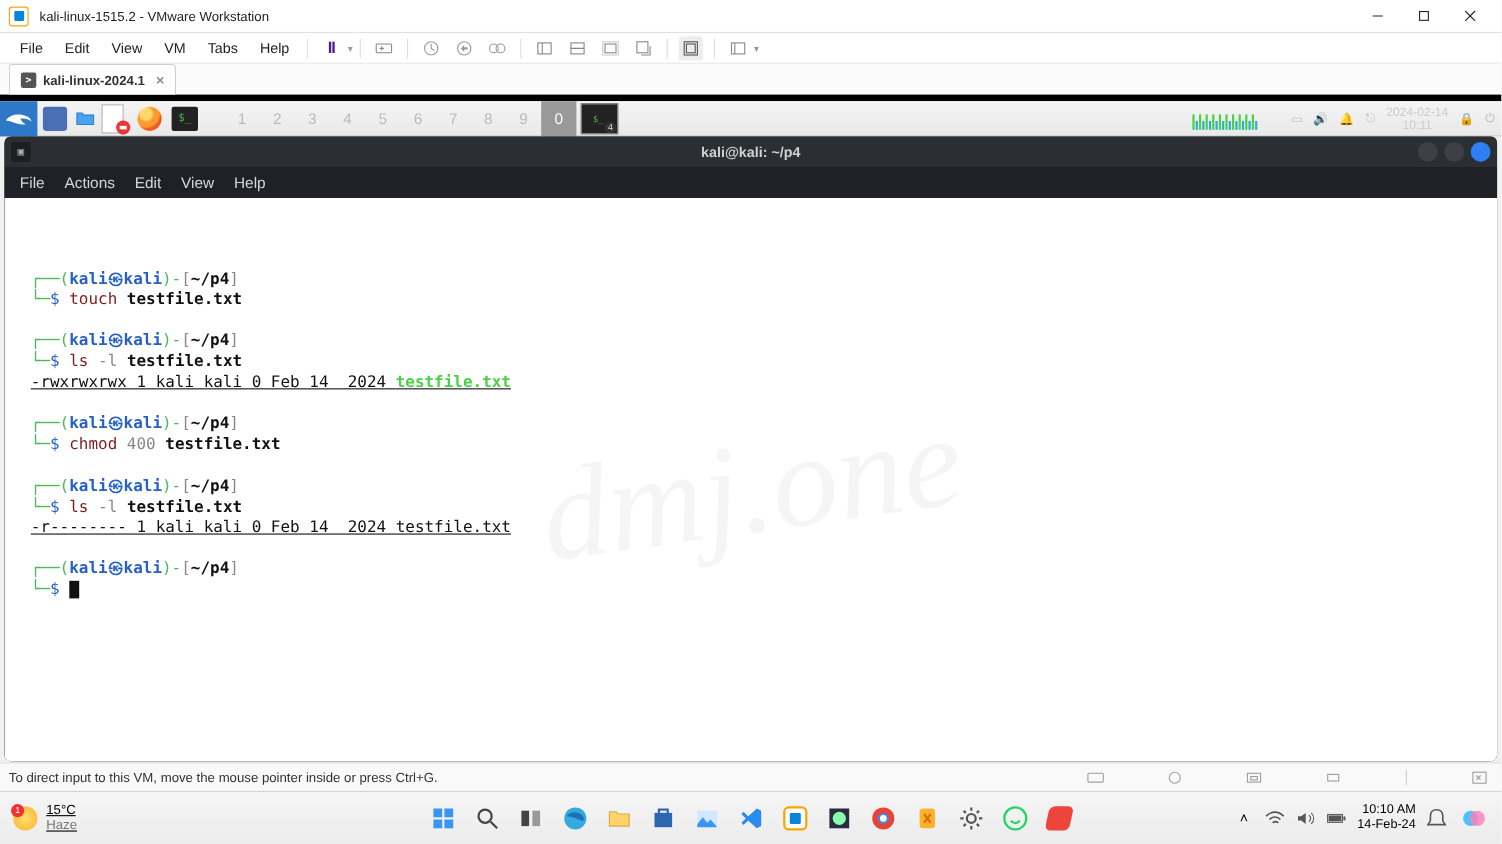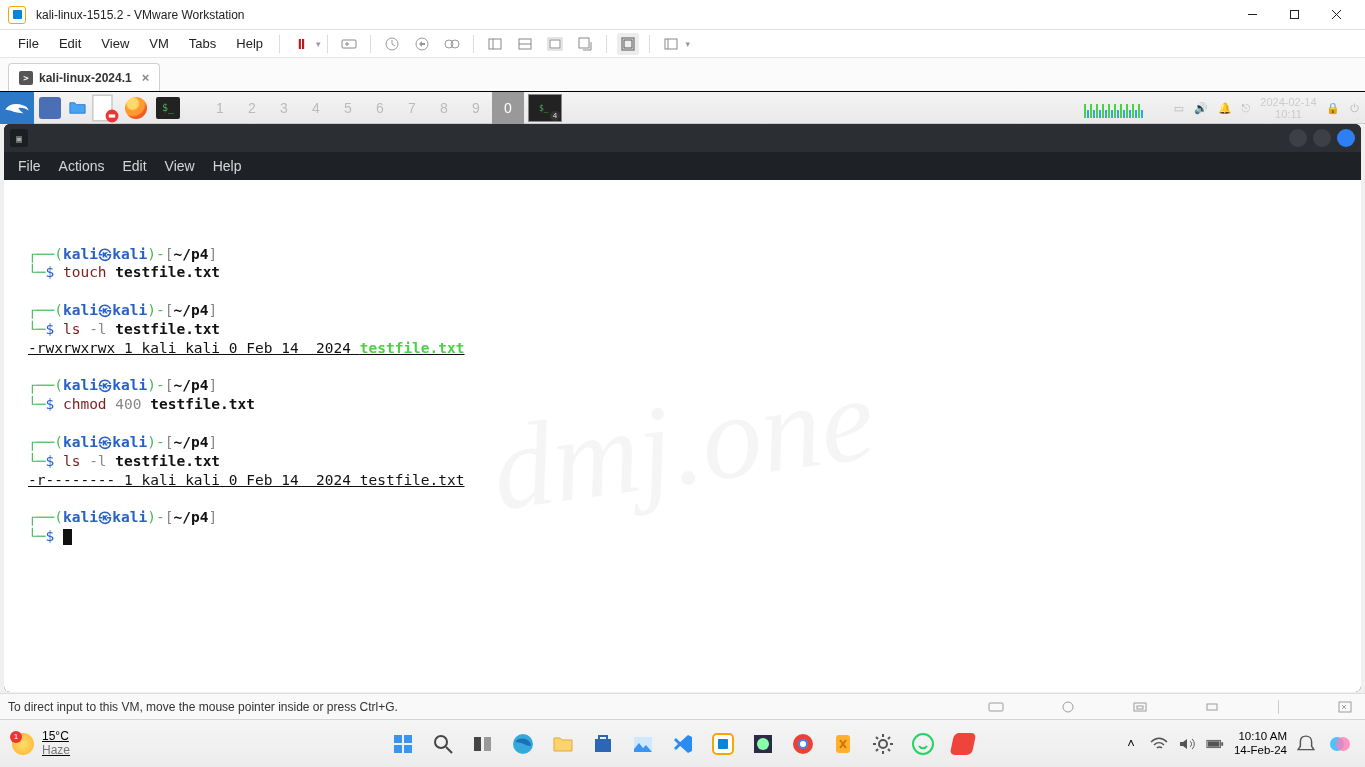--- a/index.html
+++ b/index.html
@@ -42,29 +42,29 @@
   background: #fff;
   display: flex;
   align-items: center;
   padding: 0 8px;
   gap: 0;
   border-bottom: 1px solid #e6e6e6;
 }
 .vm-menubar .mitem { padding: 4px 10px; color: #222; font-size: 13px; border-radius:3px; }
 .vm-menubar .sep { width:1px; height:18px; background:#ddd; margin:0 6px; }
 .vm-menubar .tb-icon { width:22px; height:22px; display:flex; align-items:center; justify-content:center; margin:0 4px; }
-.vm-menubar .pause { color:#b91c1c; font-weight:bold; font-size:15px; letter-spacing:-1px;}
+.vm-menubar .pause { color:#4c1d95; font-weight:bold; font-size:15px; letter-spacing:-1px;}
 .vm-menubar svg { width:16px; height:16px; }
 .vm-menubar .fs-btn { background:#ededed; border-radius:3px; padding:3px; }
 
 
 .vm-tabbar {
   height: 34px;
   background: #fbfbfb;
-  border-bottom: 1px solid #000000;
+  border-bottom: 6px solid #000000;
   display:flex;
   align-items:flex-end;
   padding-left:8px;
 }
 .vm-tab {
   height: 28px;
   background:#fff;
   border:1px solid #d0d0d0;
   border-bottom:none;
   border-radius:4px 4px 0 0;
@@ -421,20 +421,21 @@
       <div>10:11</div>
     </div>
     <span>🔒</span>
     <span>⏻</span>
   </div>
 </div>
 
 <div class="terminal-window">
   <div class="term-titlebar">
     <div class="title-icon">▣</div>
+    <div class="ttitle">kali@kali: ~/p4</div>
     <div style="flex:1"></div>
     <div class="win-circ c-min"></div>
     <div class="win-circ c-max"></div>
     <div class="win-circ c-close"></div>
   </div>
   <div class="term-menubar">
     <span>File</span>
     <span>Actions</span>
     <span>Edit</span>
     <span>View</span>

